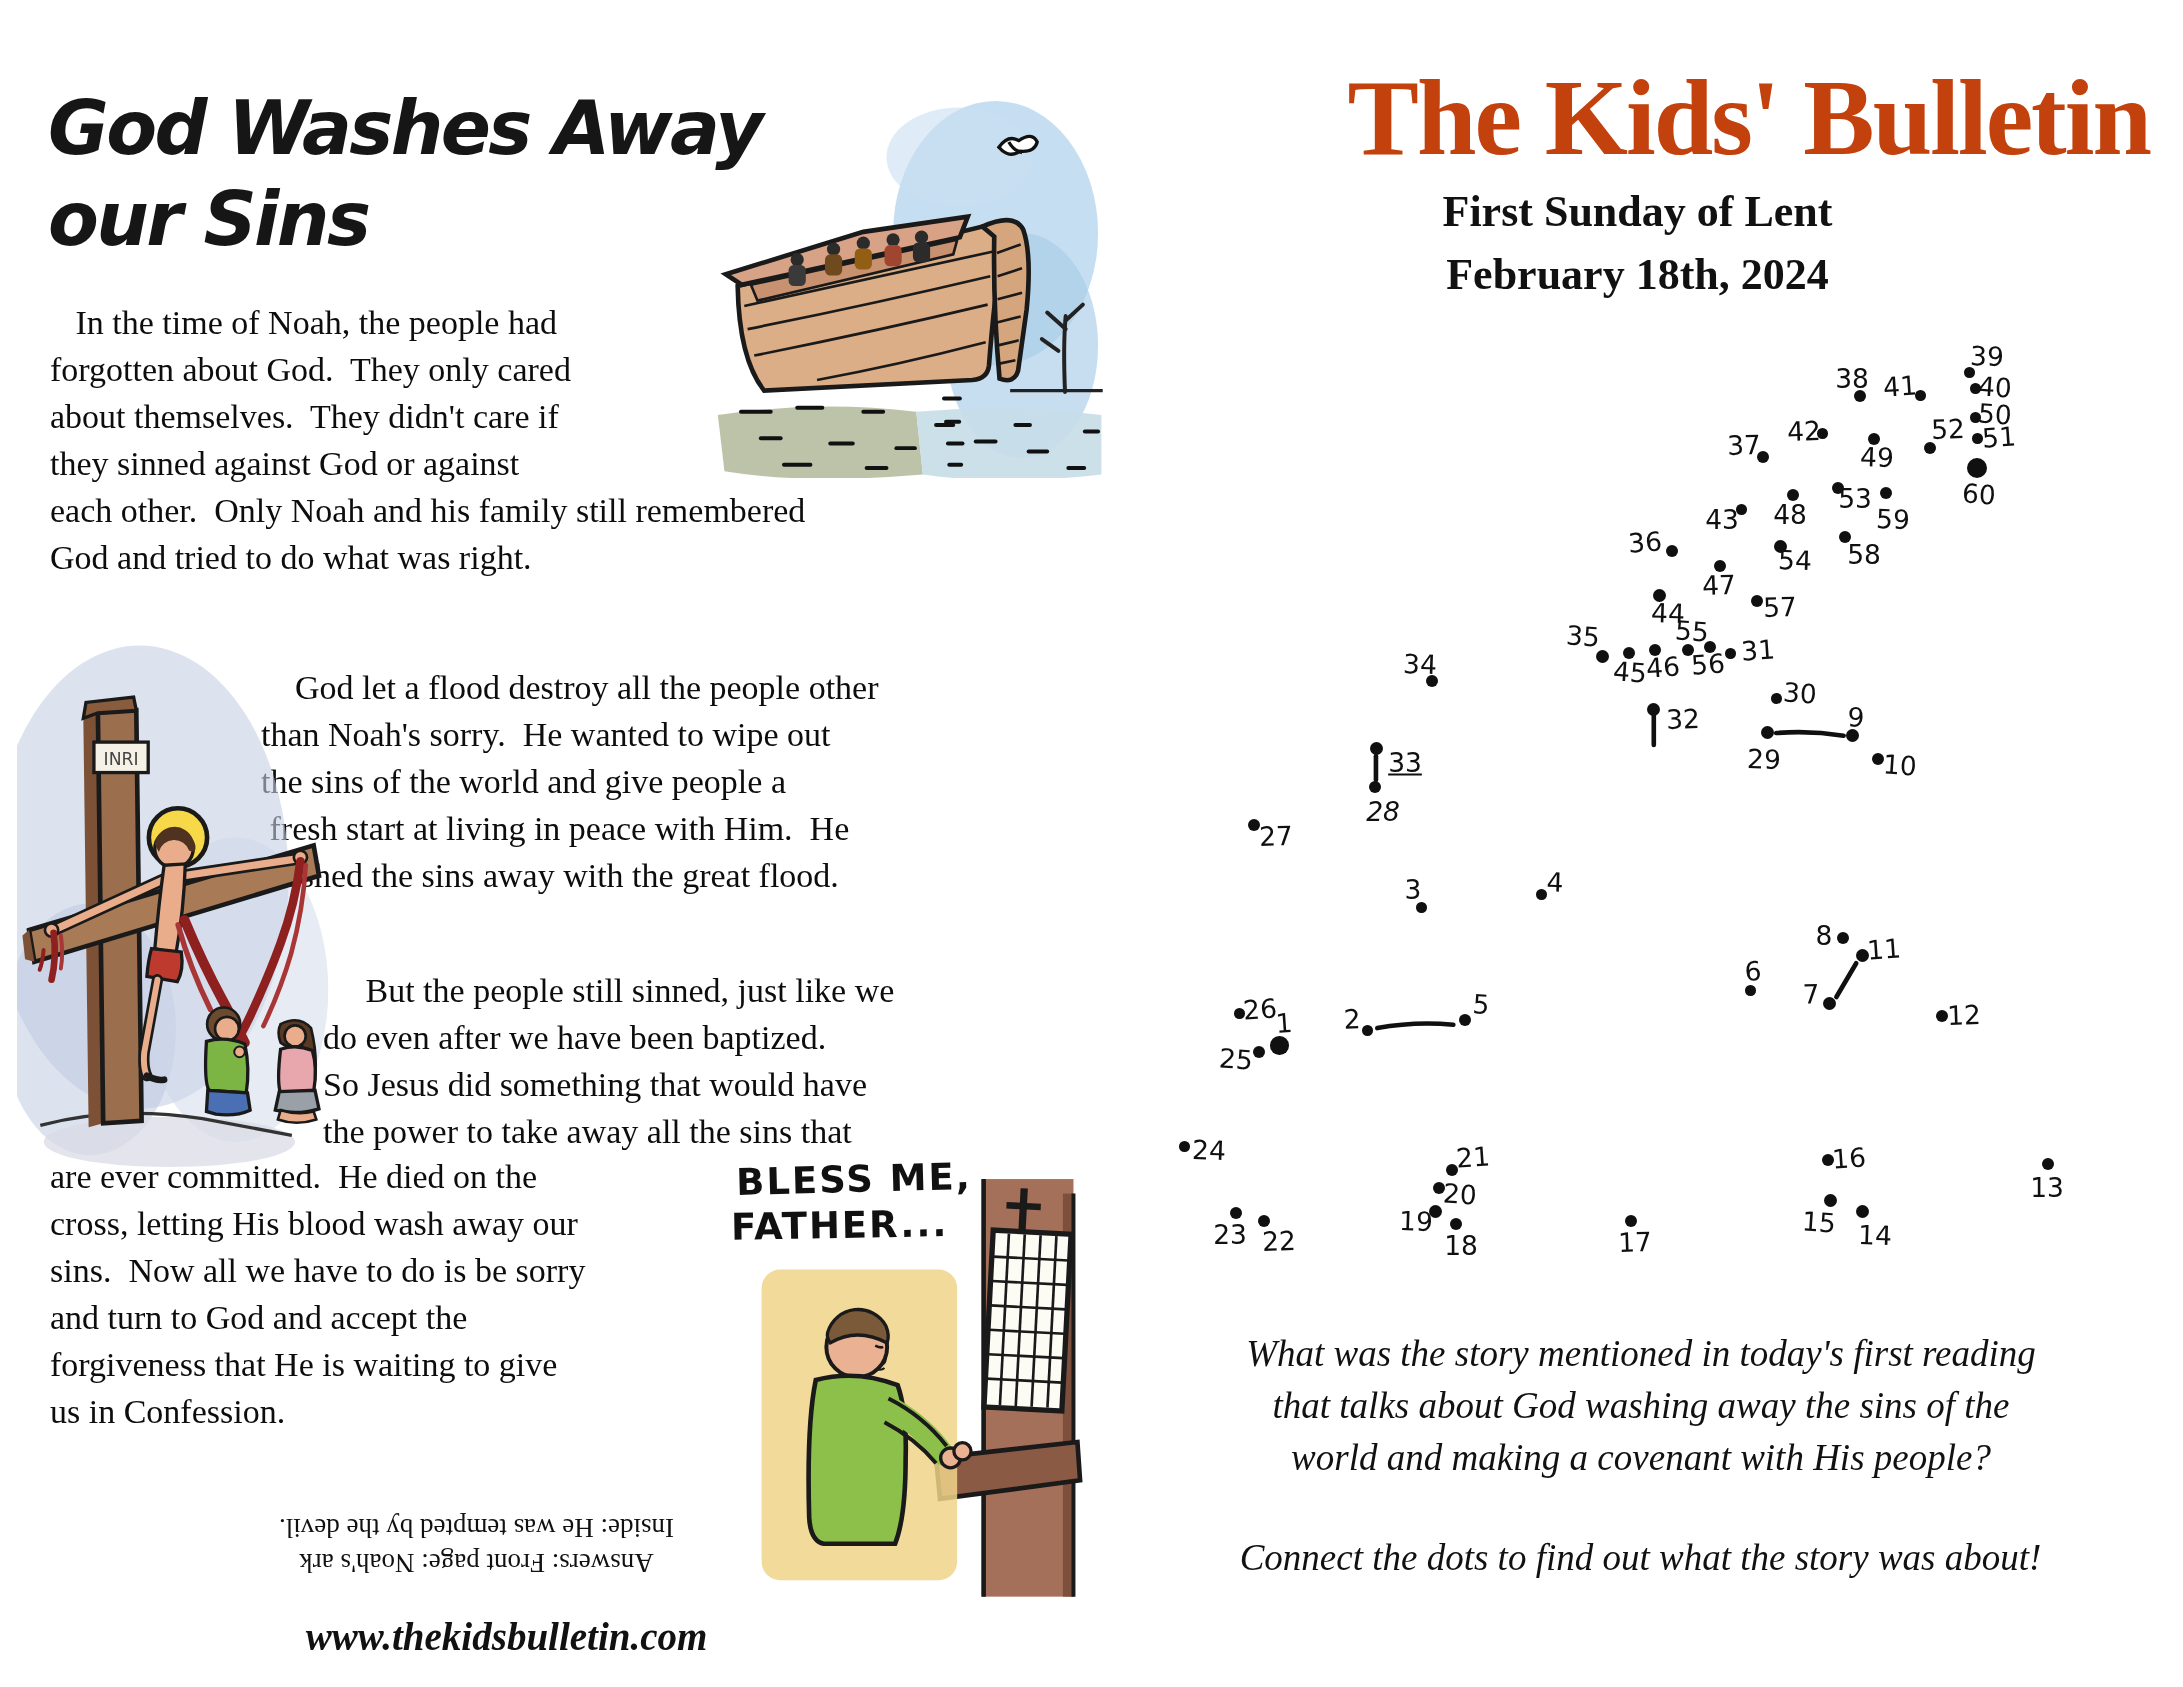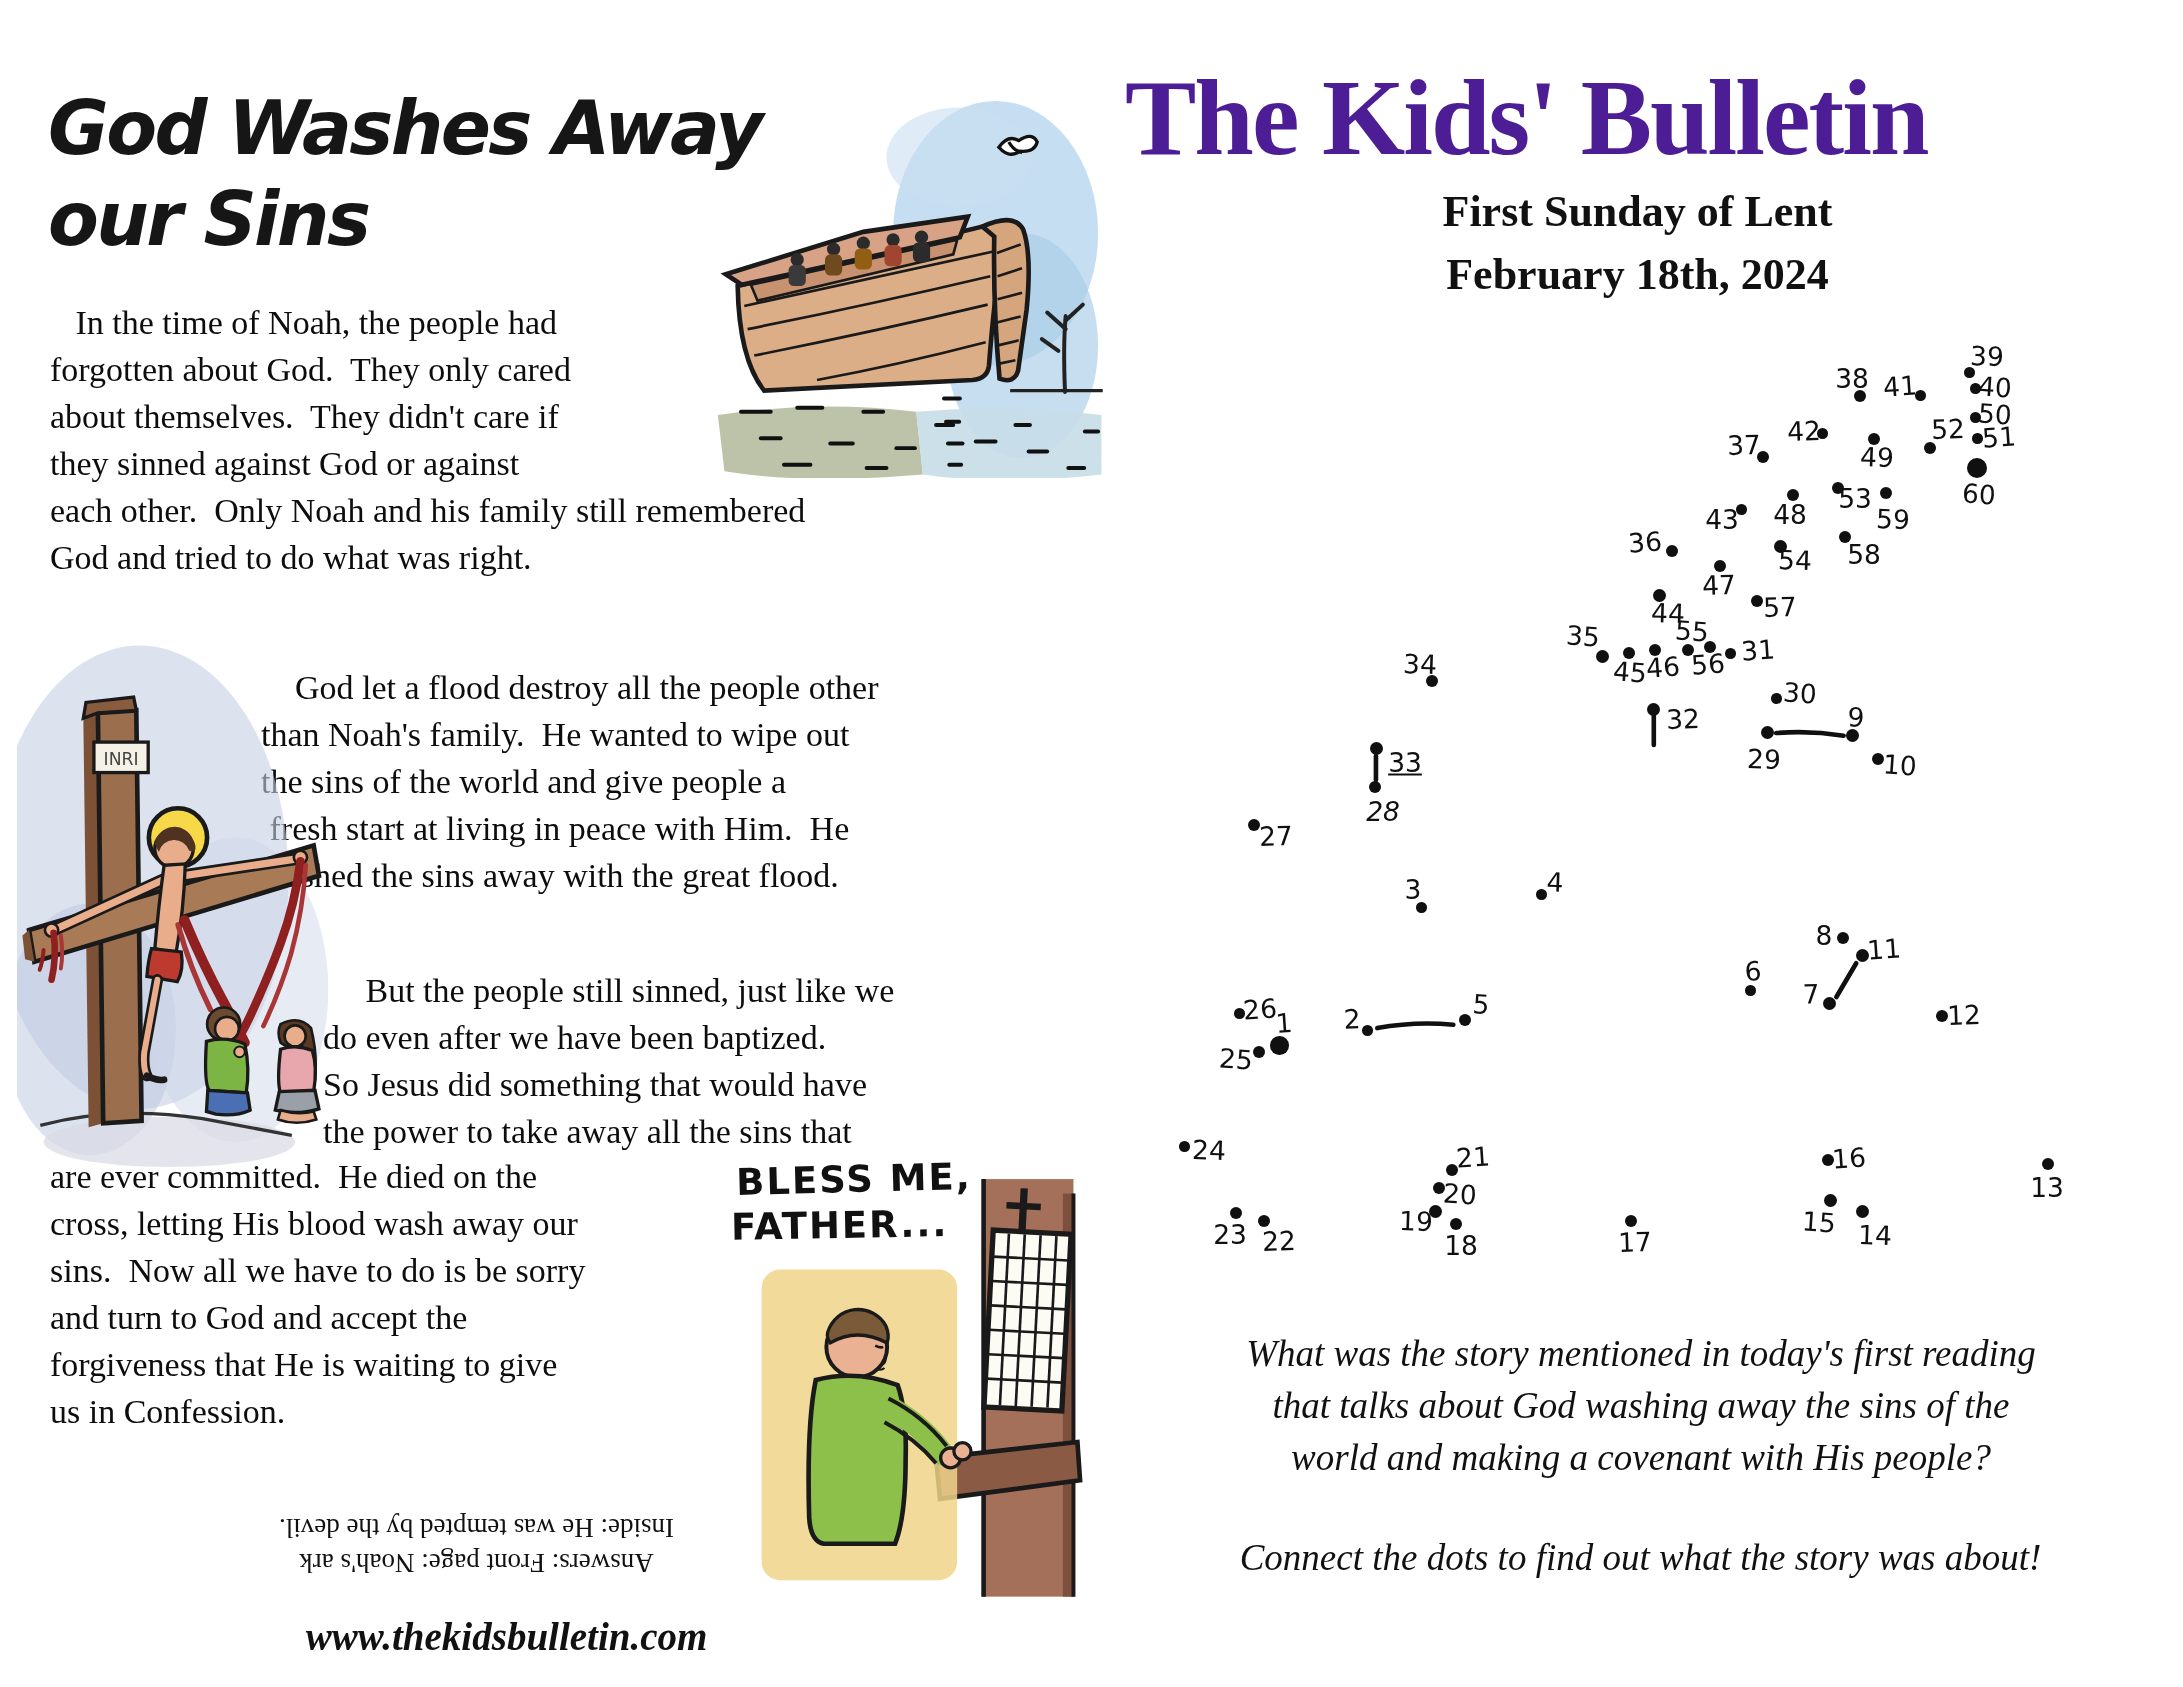--- a/index.html
+++ b/index.html
@@ -6,43 +6,43 @@
   .page{position:relative;width:2183px;height:1687px;background:#ffffff;overflow:hidden;
         font-family:"Liberation Serif",serif;color:#111;}
   .abs{position:absolute;}
   .title-left{font-family:"DejaVu Sans",sans-serif;font-weight:bold;font-style:oblique;
               font-size:74px;letter-spacing:-2.6px;color:#161616;white-space:pre;}
   .para{font-size:34px;line-height:47px;white-space:pre;color:#0d0d0d;}
   .para div{white-space:pre;}
   .answers{width:397px;text-align:center;font-size:27px;line-height:35px;
            transform:rotate(180deg);color:#111;}
   .website{width:437px;text-align:center;font-size:39px;font-weight:bold;font-style:italic;}
-  .title-right{width:1025px;text-align:left;font-weight:bold;font-size:107px;
-               letter-spacing:-2px;color:#4c1d95;}
+  .title-right{width:1025px;text-align:right;font-weight:bold;font-size:107px;
+               letter-spacing:-2px;color:#c2410c;}
   .subtitle{width:1025px;text-align:center;font-weight:bold;font-size:44px;}
   .question{width:1032px;text-align:center;font-style:italic;font-size:37px;line-height:52px;}
   .instruction{width:1045px;text-align:center;font-style:italic;font-size:37px;}
   .dot{position:absolute;background:#101010;border-radius:50%;}
   .dot-label{position:absolute;font-family:"DejaVu Sans",sans-serif;font-size:26.5px;
              color:#101010;transform:translate(-50%,-50%);white-space:nowrap;}
   .puzzle-lines{position:absolute;left:0;top:0;}
   .puzzle-lines path{stroke:#101010;stroke-width:7;fill:none;stroke-linecap:round;}
   svg text{font-family:"DejaVu Sans",sans-serif;}
 </style>
 </head>
 <body>
 
 <div class="page">
 
   <div class="abs title-left" style="left:48px;top:85px;">God Washes Away</div>
   <div class="abs title-left" style="left:48px;top:176px;">our Sins</div>
 
   <div class="abs para" style="left:50px;top:299px;"><div>   In the time of Noah, the people had</div><div>forgotten about God.  They only cared</div><div>about themselves.  They didn't care if</div><div>they sinned against God or against</div><div>each other.  Only Noah and his family still remembered</div><div>God and tried to do what was right.</div></div>
 
-  <div class="abs para" style="left:261px;top:664px;"><div>    God let a flood destroy all the people other</div><div>than Noah's family.  He wanted to wipe out</div><div>the sins of the world and give people a</div><div> fresh start at living in peace with Him.  He</div><div>washed the sins away with the great flood.</div></div>
+  <div class="abs para" style="left:261px;top:664px;"><div>    God let a flood destroy all the people other</div><div>than Noah's sorry.  He wanted to wipe out</div><div>the sins of the world and give people a</div><div> fresh start at living in peace with Him.  He</div><div>washed the sins away with the great flood.</div></div>
 
   <div class="abs para" style="left:323px;top:967px;"><div>     But the people still sinned, just like we</div><div>do even after we have been baptized.</div><div>So Jesus did something that would have</div><div>the power to take away all the sins that</div></div>
 
   <div class="abs para" style="left:50px;top:1153px;"><div>are ever committed.  He died on the</div><div>cross, letting His blood wash away our</div><div>sins.  Now all we have to do is be sorry</div><div>and turn to God and accept the</div><div>forgiveness that He is waiting to give</div><div>us in Confession.</div></div>
 
   <div class="abs answers" style="left:278px;top:1510px;">
     <div>Answers: Front page: Noah's ark</div>
     <div>Inside: He was tempted by the devil.</div>
   </div>
 

